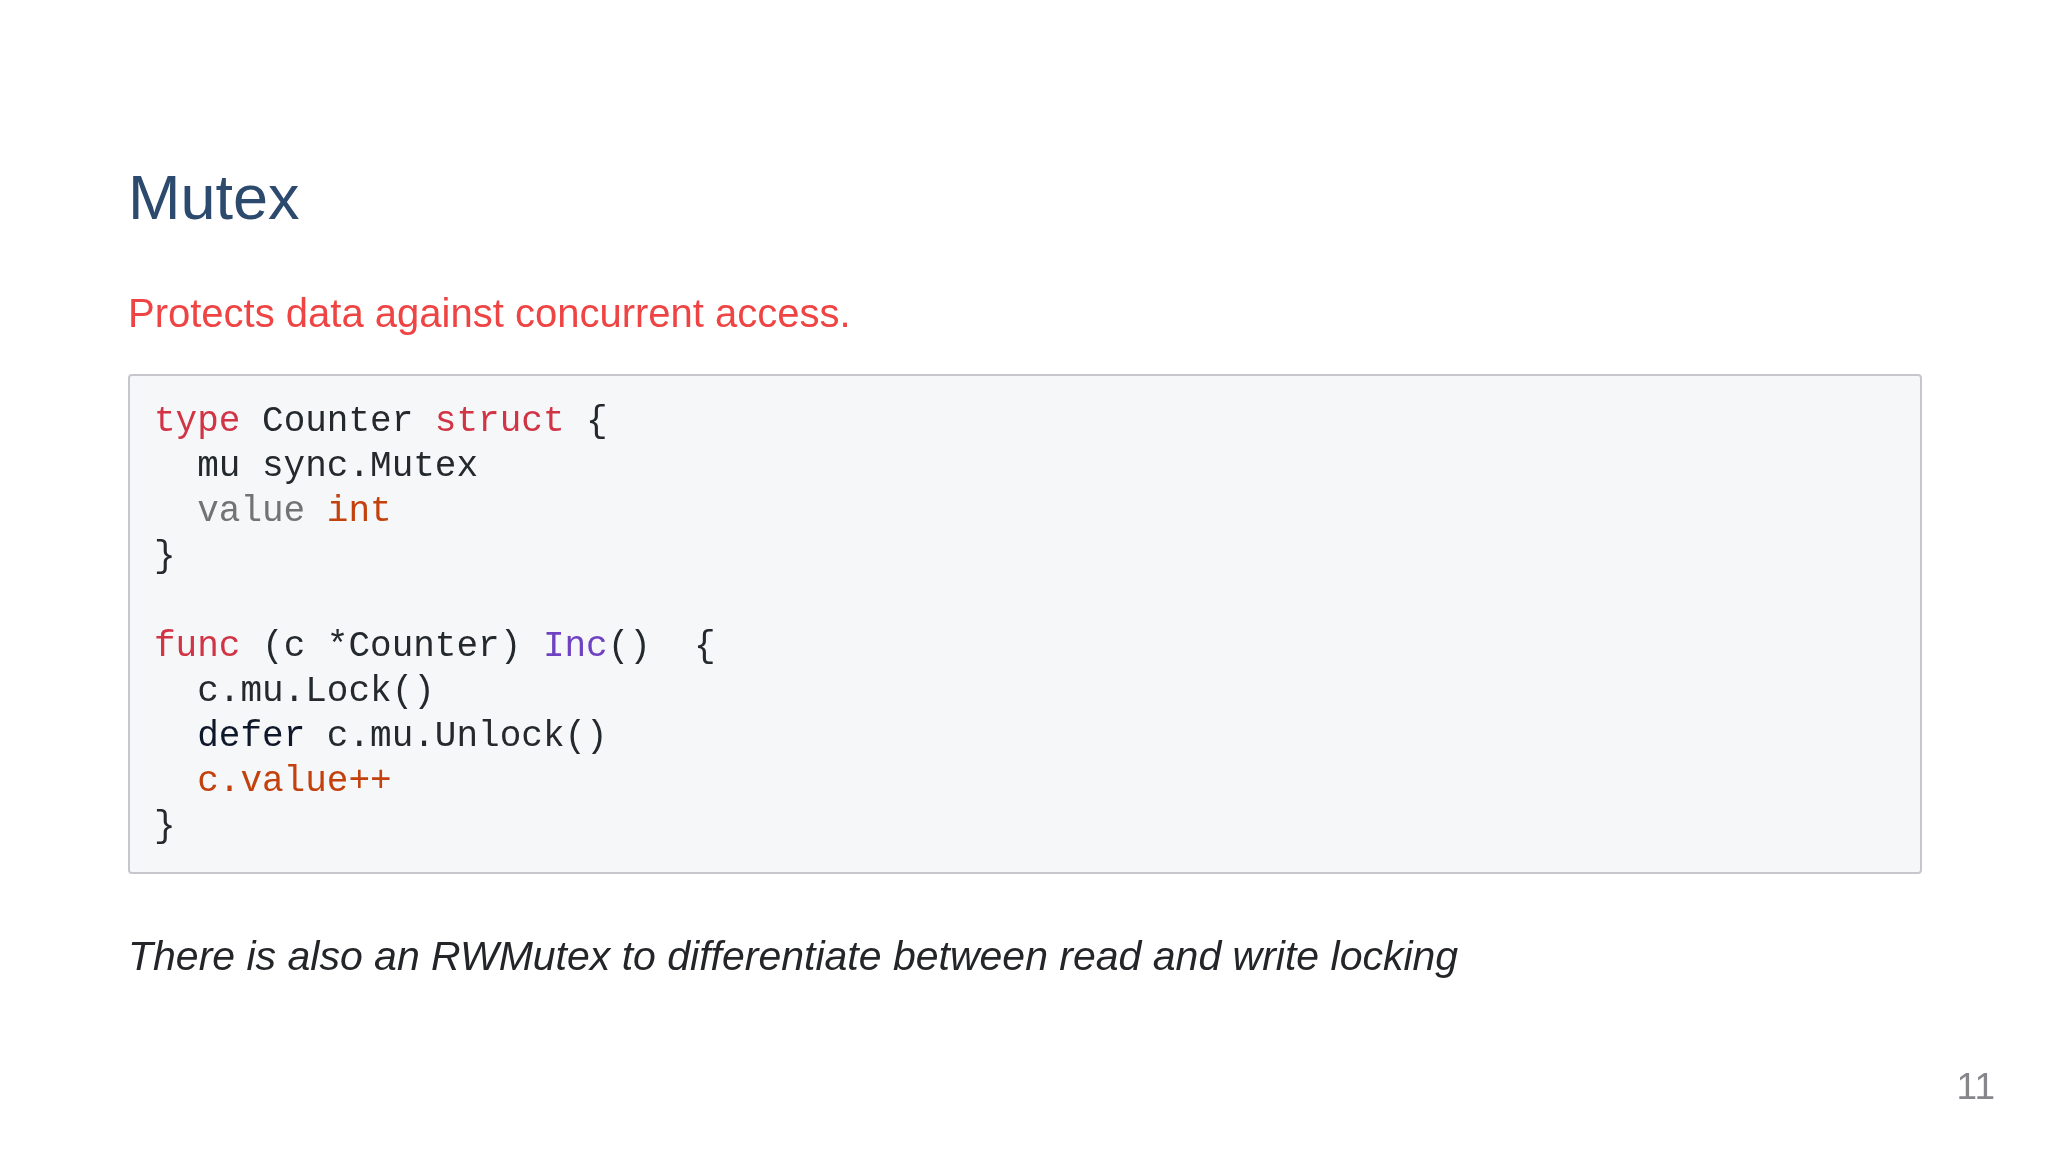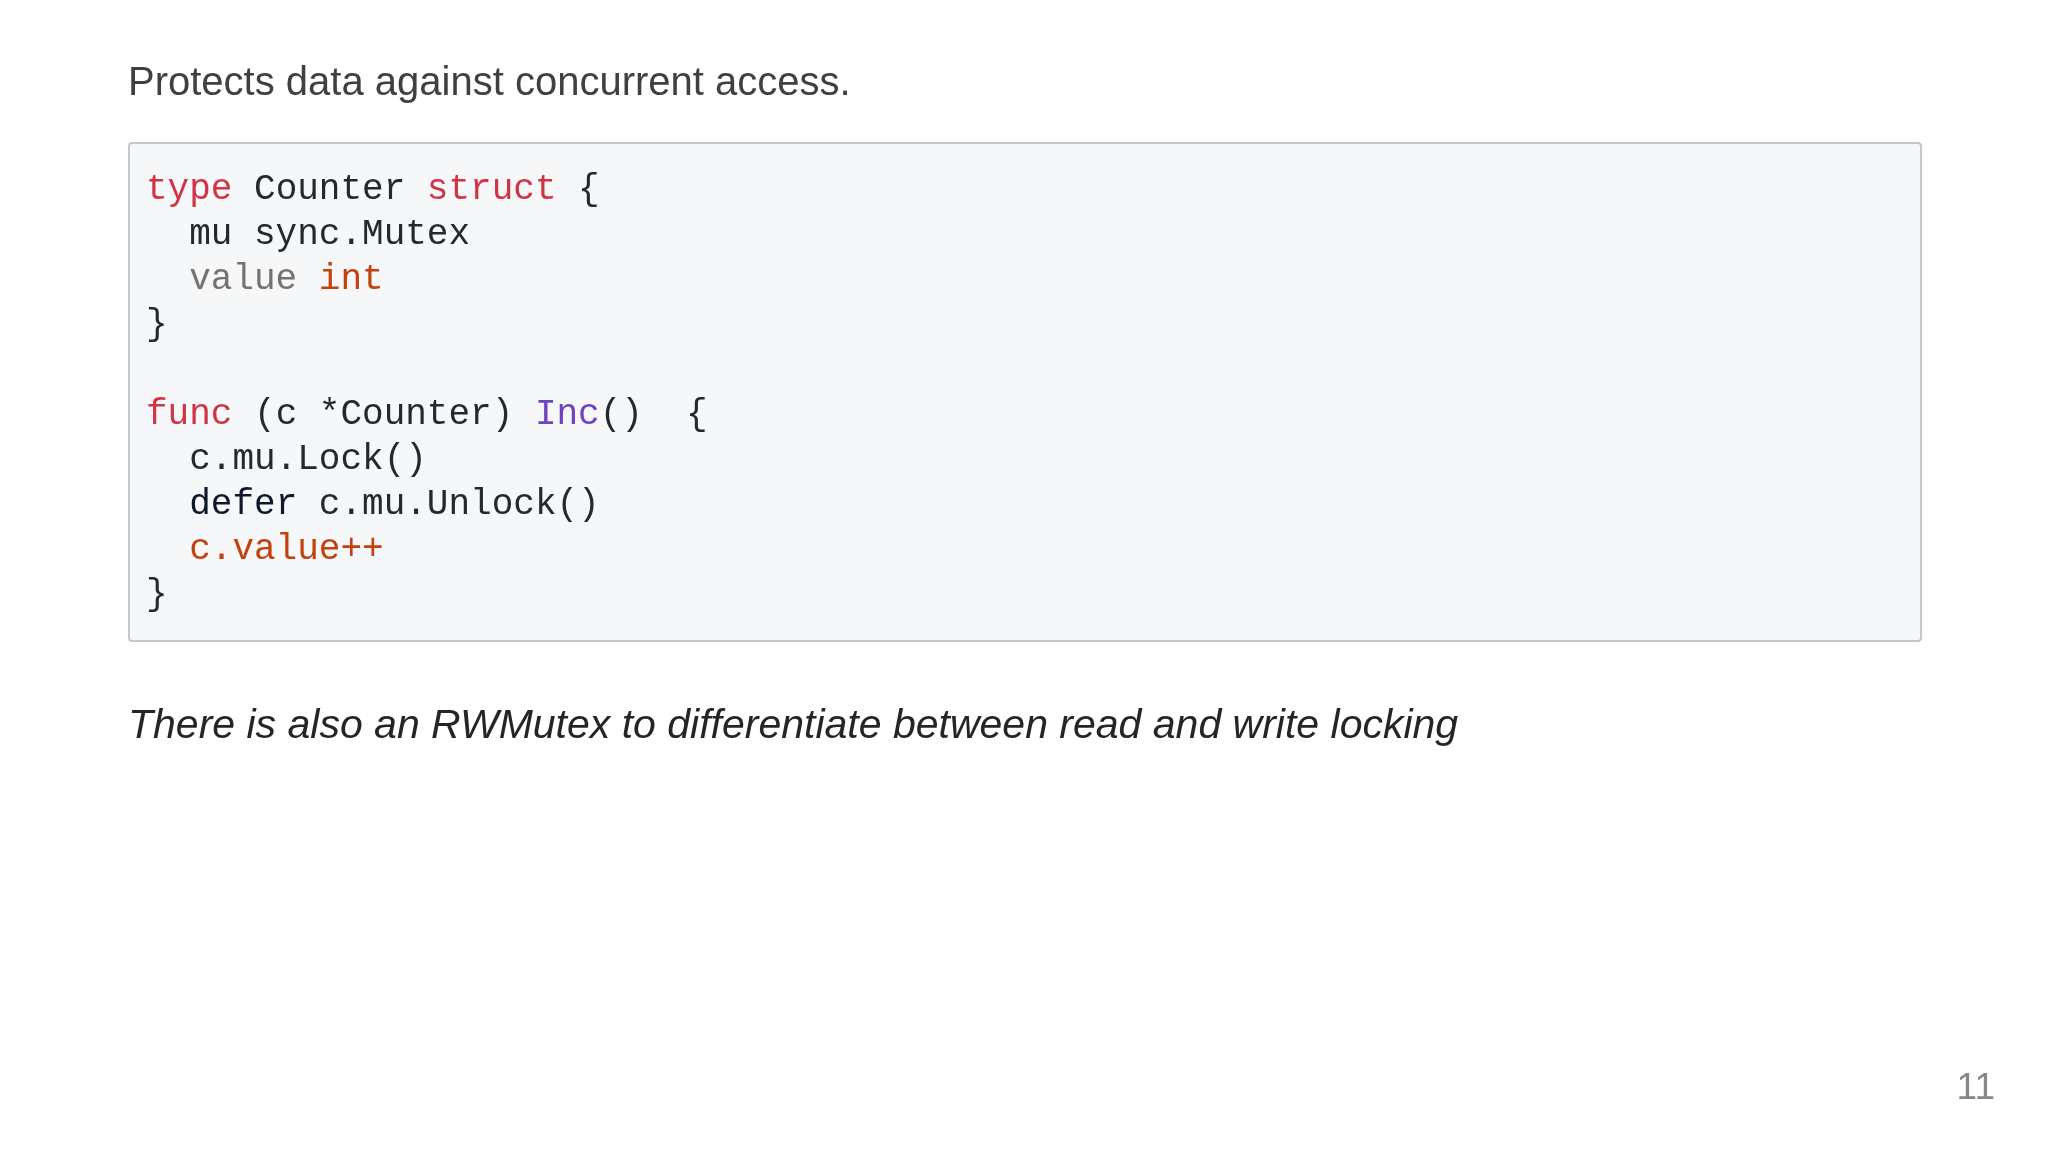--- a/index.html
+++ b/index.html
@@ -25,21 +25,21 @@
   .subtitle {
     margin-top: 57px;
     font-size: 40px;
     line-height: 1.2;
   }
   .code-block {
     margin-top: 37px;
     width: 100%;
     border: 2px solid #c6c7cc;
     border-radius: 4px;
-    padding: 23px 16px;
+    padding: 23px 24px;
     font-family: "Liberation Mono", "DejaVu Sans Mono", monospace;
     font-size: 36px;
     line-height: 45px;
   }
   .code-line {
     white-space: pre;
   }
   .note {
     margin-top: 58px;
     font-style: italic;
@@ -50,22 +50,23 @@
     position: absolute;
     right: 53px;
     bottom: 44px;
     font-size: 37px;
   }
 </style>
 </head>
 <body style="background: rgb(255, 255, 255);">
 
 <div class="slide">
+  <h1 class="title" style="color: rgb(44, 74, 110);">Mutex</h1>
 
-  <p class="subtitle" style="color: #404040;">Protects data against concurrent access.</p>
+  <p class="subtitle" style="color: #ef4444;">Protects data against concurrent access.</p>
 
   <div class="code-block" style="background: rgb(246, 247, 249); border-color: rgb(198, 199, 204);">
     <div>
         <div class="code-line"><span style="color: rgb(208, 52, 69);">type</span><span style="color: rgb(36, 41, 46);"> Counter </span><span style="color: rgb(208, 52, 69);">struct</span><span style="color: rgb(36, 41, 46);"> {</span></div>
         <div class="code-line"><span style="color: rgb(36, 41, 46);">  mu sync.Mutex</span></div>
         <div class="code-line"><span style="color: #737373;">  value </span><span style="color: #c2410c;">int</span></div>
         <div class="code-line"><span style="color: rgb(36, 41, 46);">}</span></div>
         <div class="code-line">&nbsp;</div>
         <div class="code-line"><span style="color: rgb(208, 52, 69); margin-top: 16px;">func</span><span style="color: rgb(36, 41, 46);"> (c *Counter) </span><span style="color: rgb(111, 66, 193);">Inc</span><span style="color: rgb(36, 41, 46);">()  {</span></div>
         <div class="code-line"><span style="color: rgb(36, 41, 46);">  c.mu.Lock()</span></div>

